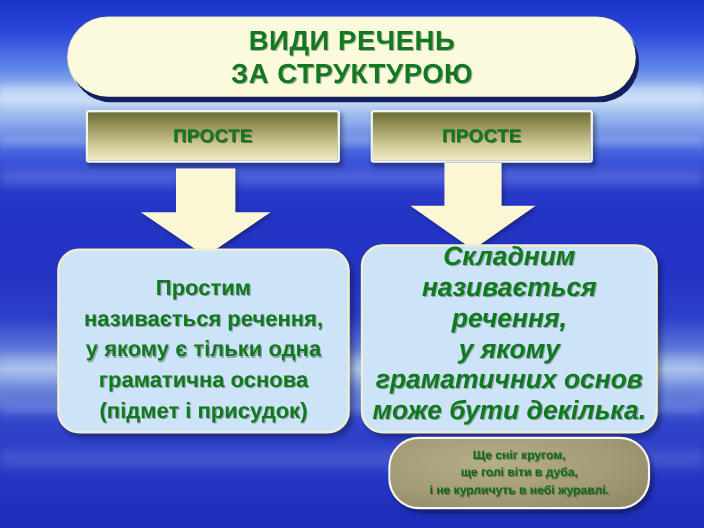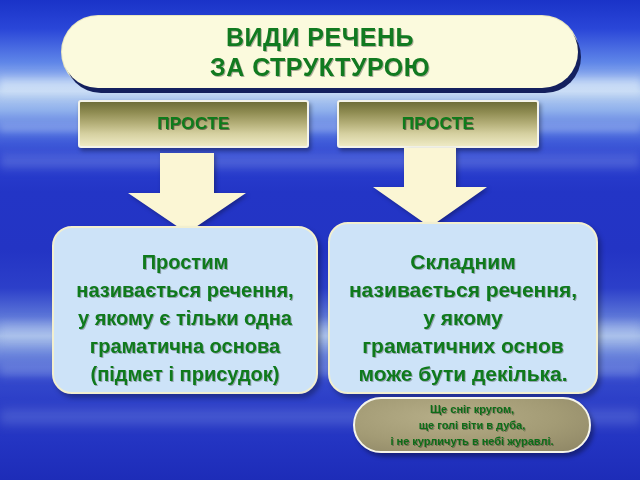--- a/index.html
+++ b/index.html
@@ -144,36 +144,36 @@
   .def-right { left: 328px; top: 222px; width: 270px; height: 172px; }
   .def-text {
     text-align: center;
     color: #0f7a1c;
     font-weight: bold;
     line-height: 28px;
     text-shadow: 1px 1px 0 rgba(0,0,0,.28);
     white-space: pre-line;
   }
   .def-left  .def-text { font-size: 20px; }
-  .def-right .def-text { font-size: 21px; }
+  .def-right .def-text { font-size: 24px; font-style: italic; }
 
   
   .ex-box {
     position: absolute;
     border: 2px solid #f6f5ea;
     border-radius: 28px;
     background: radial-gradient(ellipse at 40% 35%, #b6ae88 0%, #a39b75 55%, #8d8564 100%);
     box-shadow: 3px 4px 4px rgba(0,0,0,.35);
     display: flex;
     align-items: center;
     justify-content: center;
     box-sizing: border-box;
   }
   .ex-left  { left: 66px;  top: 401px; width: 229px; height: 54px; }
-  .ex-right { left: 353px; top: 397px; width: 238px; height: 56px; }
+  .ex-right { left: 353px; top: 397px; width: 238px; height: 66px; }
   .ex-text {
     text-align: center;
     color: #0d6d18;
     font-weight: bold;
     font-size: 11px;
     line-height: 16px;
     text-shadow: 1px 1px 0 rgba(0,0,0,.30);
     white-space: pre-line;
   }
 </style>

